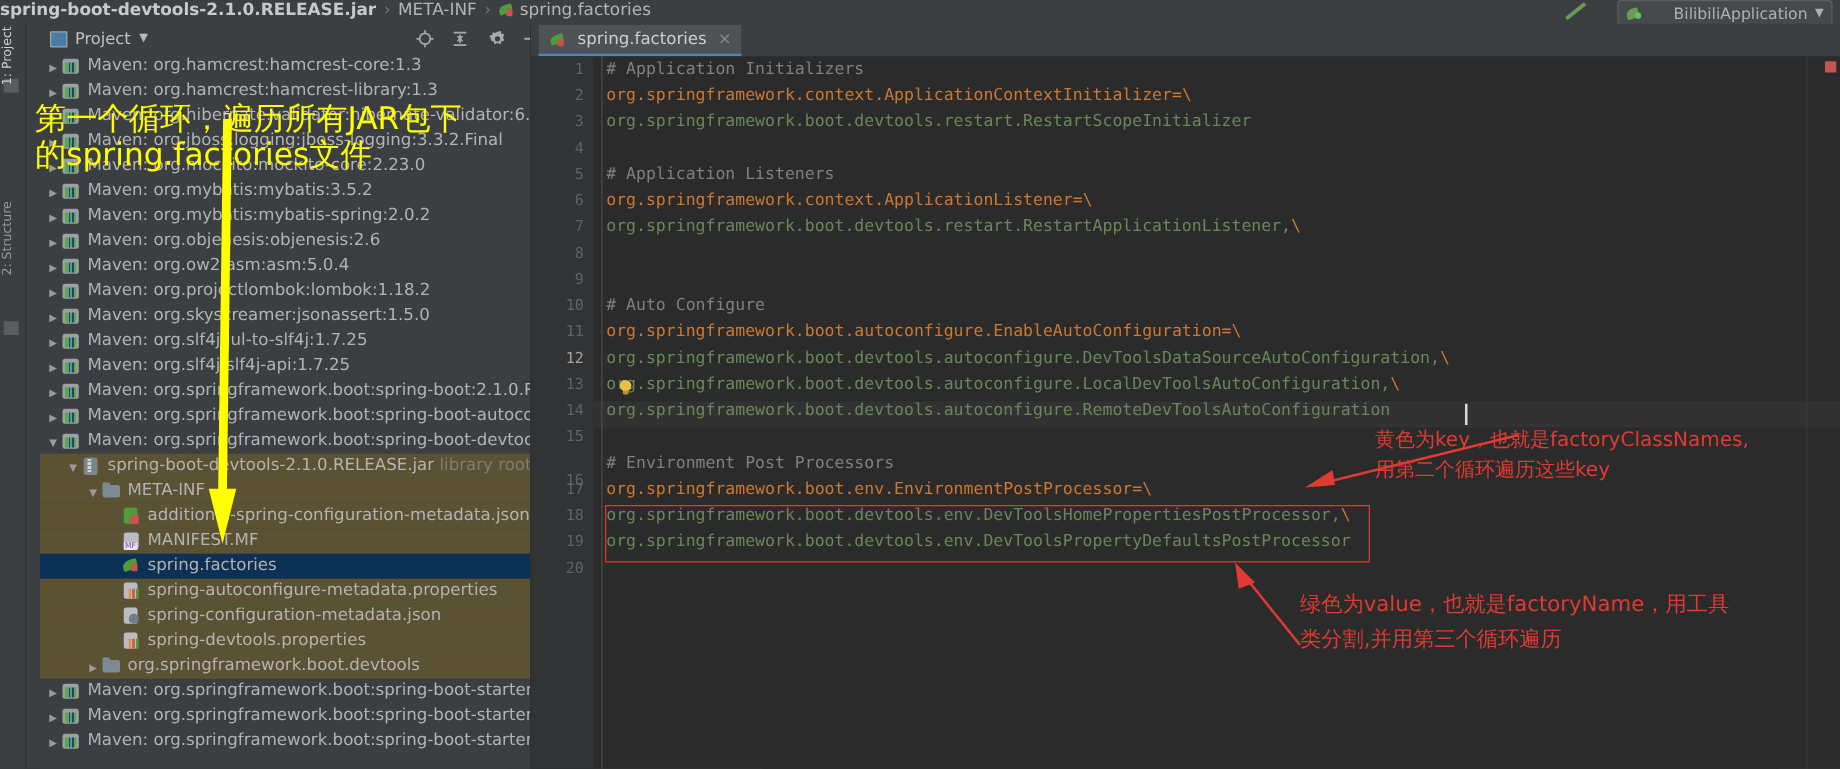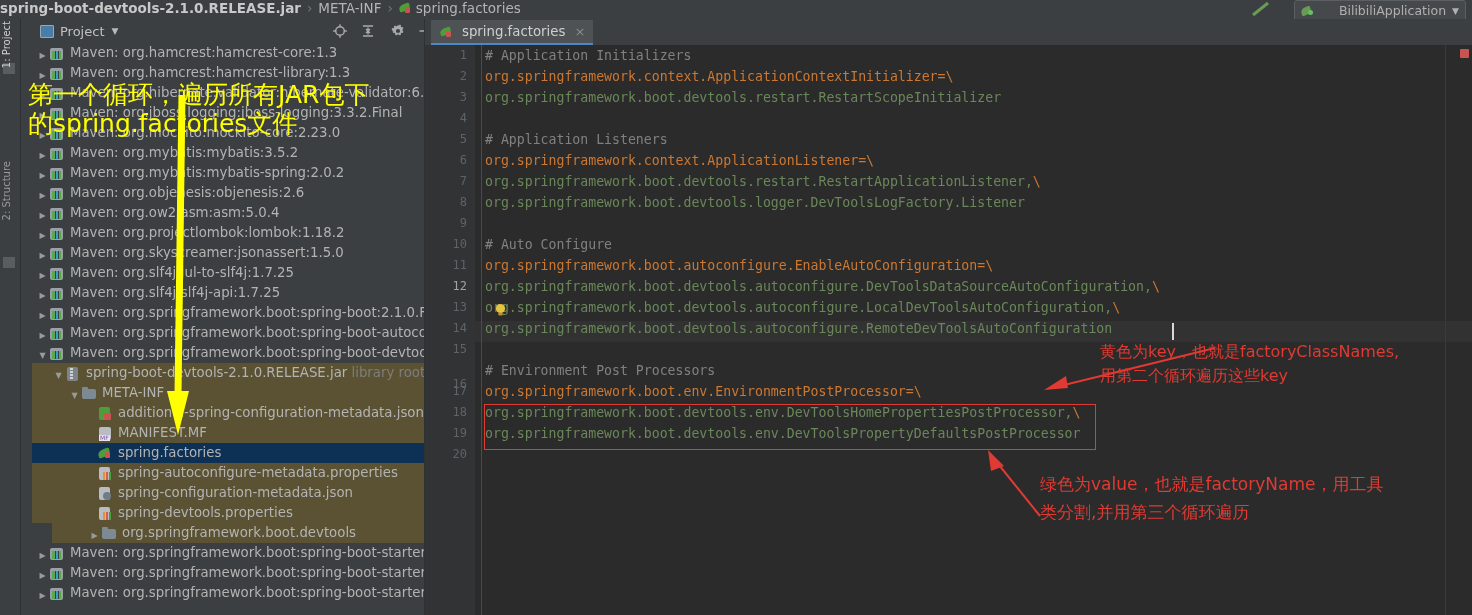--- a/index.html
+++ b/index.html
@@ -193,21 +193,21 @@
       <div class="row" style="padding-left: 6px;"><span class="arrow">▶</span><span class="ic ic-maven"></span><span class="txt">Maven: org.springframework.boot:spring-boot-autoconfigure</span></div>
       <div class="row" style="padding-left: 6px;"><span class="arrow">▼</span><span class="ic ic-maven"></span><span class="txt">Maven: org.springframework.boot:spring-boot-devtools:2.1.0</span></div>
       <div class="row jarzone" style="padding-left: 22px;"><span class="arrow">▼</span><span class="ic ic-jar"></span><span class="txt">spring-boot-devtools-2.1.0.RELEASE.jar</span><span class="txt dim"> library root</span></div>
       <div class="row jarzone" style="padding-left: 38px;"><span class="arrow">▼</span><span class="ic ic-folder"></span><span class="txt">META-INF</span></div>
       <div class="row jarzone" style="padding-left: 54px;"><span class="arrow none">▶</span><span class="ic ic-json"></span><span class="txt">additional-spring-configuration-metadata.json</span></div>
       <div class="row jarzone" style="padding-left: 54px;"><span class="arrow none">▶</span><span class="ic ic-mf"></span><span class="txt">MANIFEST.MF</span></div>
       <div class="row sel" style="padding-left: 54px;"><span class="arrow none">▶</span><span class="ic ic-leaf"></span><span class="txt">spring.factories</span></div>
       <div class="row jarzone" style="padding-left: 54px;"><span class="arrow none">▶</span><span class="ic ic-props"></span><span class="txt">spring-autoconfigure-metadata.properties</span></div>
       <div class="row jarzone" style="padding-left: 54px;"><span class="arrow none">▶</span><span class="ic ic-propsj"></span><span class="txt">spring-configuration-metadata.json</span></div>
       <div class="row jarzone" style="padding-left: 54px;"><span class="arrow none">▶</span><span class="ic ic-props"></span><span class="txt">spring-devtools.properties</span></div>
-      <div class="row jarzone" style="padding-left: 38px; margin-left: 20px;"><span class="arrow">▶</span><span class="ic ic-folder"></span><span class="txt">org.springframework.boot.devtools</span></div>
+      <div class="row jarzone" style="padding-left: 38px;"><span class="arrow">▶</span><span class="ic ic-folder"></span><span class="txt">org.springframework.boot.devtools</span></div>
       <div class="row" style="padding-left: 6px;"><span class="arrow">▶</span><span class="ic ic-maven"></span><span class="txt">Maven: org.springframework.boot:spring-boot-starter:2.1.0.R</span></div>
       <div class="row" style="padding-left: 6px;"><span class="arrow">▶</span><span class="ic ic-maven"></span><span class="txt">Maven: org.springframework.boot:spring-boot-starter-cache:</span></div>
       <div class="row" style="padding-left: 6px;"><span class="arrow">▶</span><span class="ic ic-maven"></span><span class="txt">Maven: org.springframework.boot:spring-boot-starter-jdbc:2</span></div>
     </div>
   <div id="projscroll"></div>
 </div>
 <div id="panel-divider"></div>
 
 <div id="tabstrip">
   <div id="tab1">
@@ -243,21 +243,20 @@
     </div>
   <div id="gutter-sep"></div>
   <div id="code">
       <div class="cl" style="top: 0px;"><span class="t-comment"># Application Initializers</span></div>
       <div class="cl" style="top: 21px;"><span class="t-key">org.springframework.context.ApplicationContextInitializer=</span><span class="t-esc">\</span></div>
       <div class="cl" style="top: 42px;"><span class="t-val">org.springframework.boot.devtools.restart.RestartScopeInitializer</span></div>
       <div class="cl" style="top: 63px;"></div>
       <div class="cl" style="top: 84px;"><span class="t-comment"># Application Listeners</span></div>
       <div class="cl" style="top: 105px;"><span class="t-key">org.springframework.context.ApplicationListener=</span><span class="t-esc">\</span></div>
       <div class="cl" style="top: 126px;"><span class="t-val">org.springframework.boot.devtools.restart.RestartApplicationListener,</span><span class="t-esc">\</span></div>
-      <div class="cl" style="top: 147px;"><span class="t-val">org.springframework.boot.devtools.logger.DevToolsLogFactory.Listener</span></div>
       <div class="cl" style="top: 168px;"></div>
       <div class="cl" style="top: 189px;"><span class="t-comment"># Auto Configure</span></div>
       <div class="cl" style="top: 231px;"><span class="t-val">org.springframework.boot.devtools.autoconfigure.DevToolsDataSourceAutoConfiguration,</span><span class="t-esc">\</span></div>
       <div class="cl" style="top: 210px;"><span class="t-key">org.springframework.boot.autoconfigure.EnableAutoConfiguration=</span><span class="t-esc">\</span></div>
       <div class="cl" style="top: 252px;"><span class="t-val">org.springframework.boot.devtools.autoconfigure.LocalDevToolsAutoConfiguration,</span><span class="t-esc">\</span></div>
       <div class="cl" style="top: 273px;"><span class="t-val">org.springframework.boot.devtools.autoconfigure.RemoteDevToolsAutoConfiguration</span></div>
       <div class="cl" style="top: 294px;"></div>
       <div class="cl" style="top: 315px;"><span class="t-comment"># Environment Post Processors</span></div>
       <div class="cl" style="top: 336px;"><span class="t-key">org.springframework.boot.env.EnvironmentPostProcessor=</span><span class="t-esc">\</span></div>
       <div class="cl" style="top: 357px;"><span class="t-val">org.springframework.boot.devtools.env.DevToolsHomePropertiesPostProcessor,</span><span class="t-esc">\</span></div>

